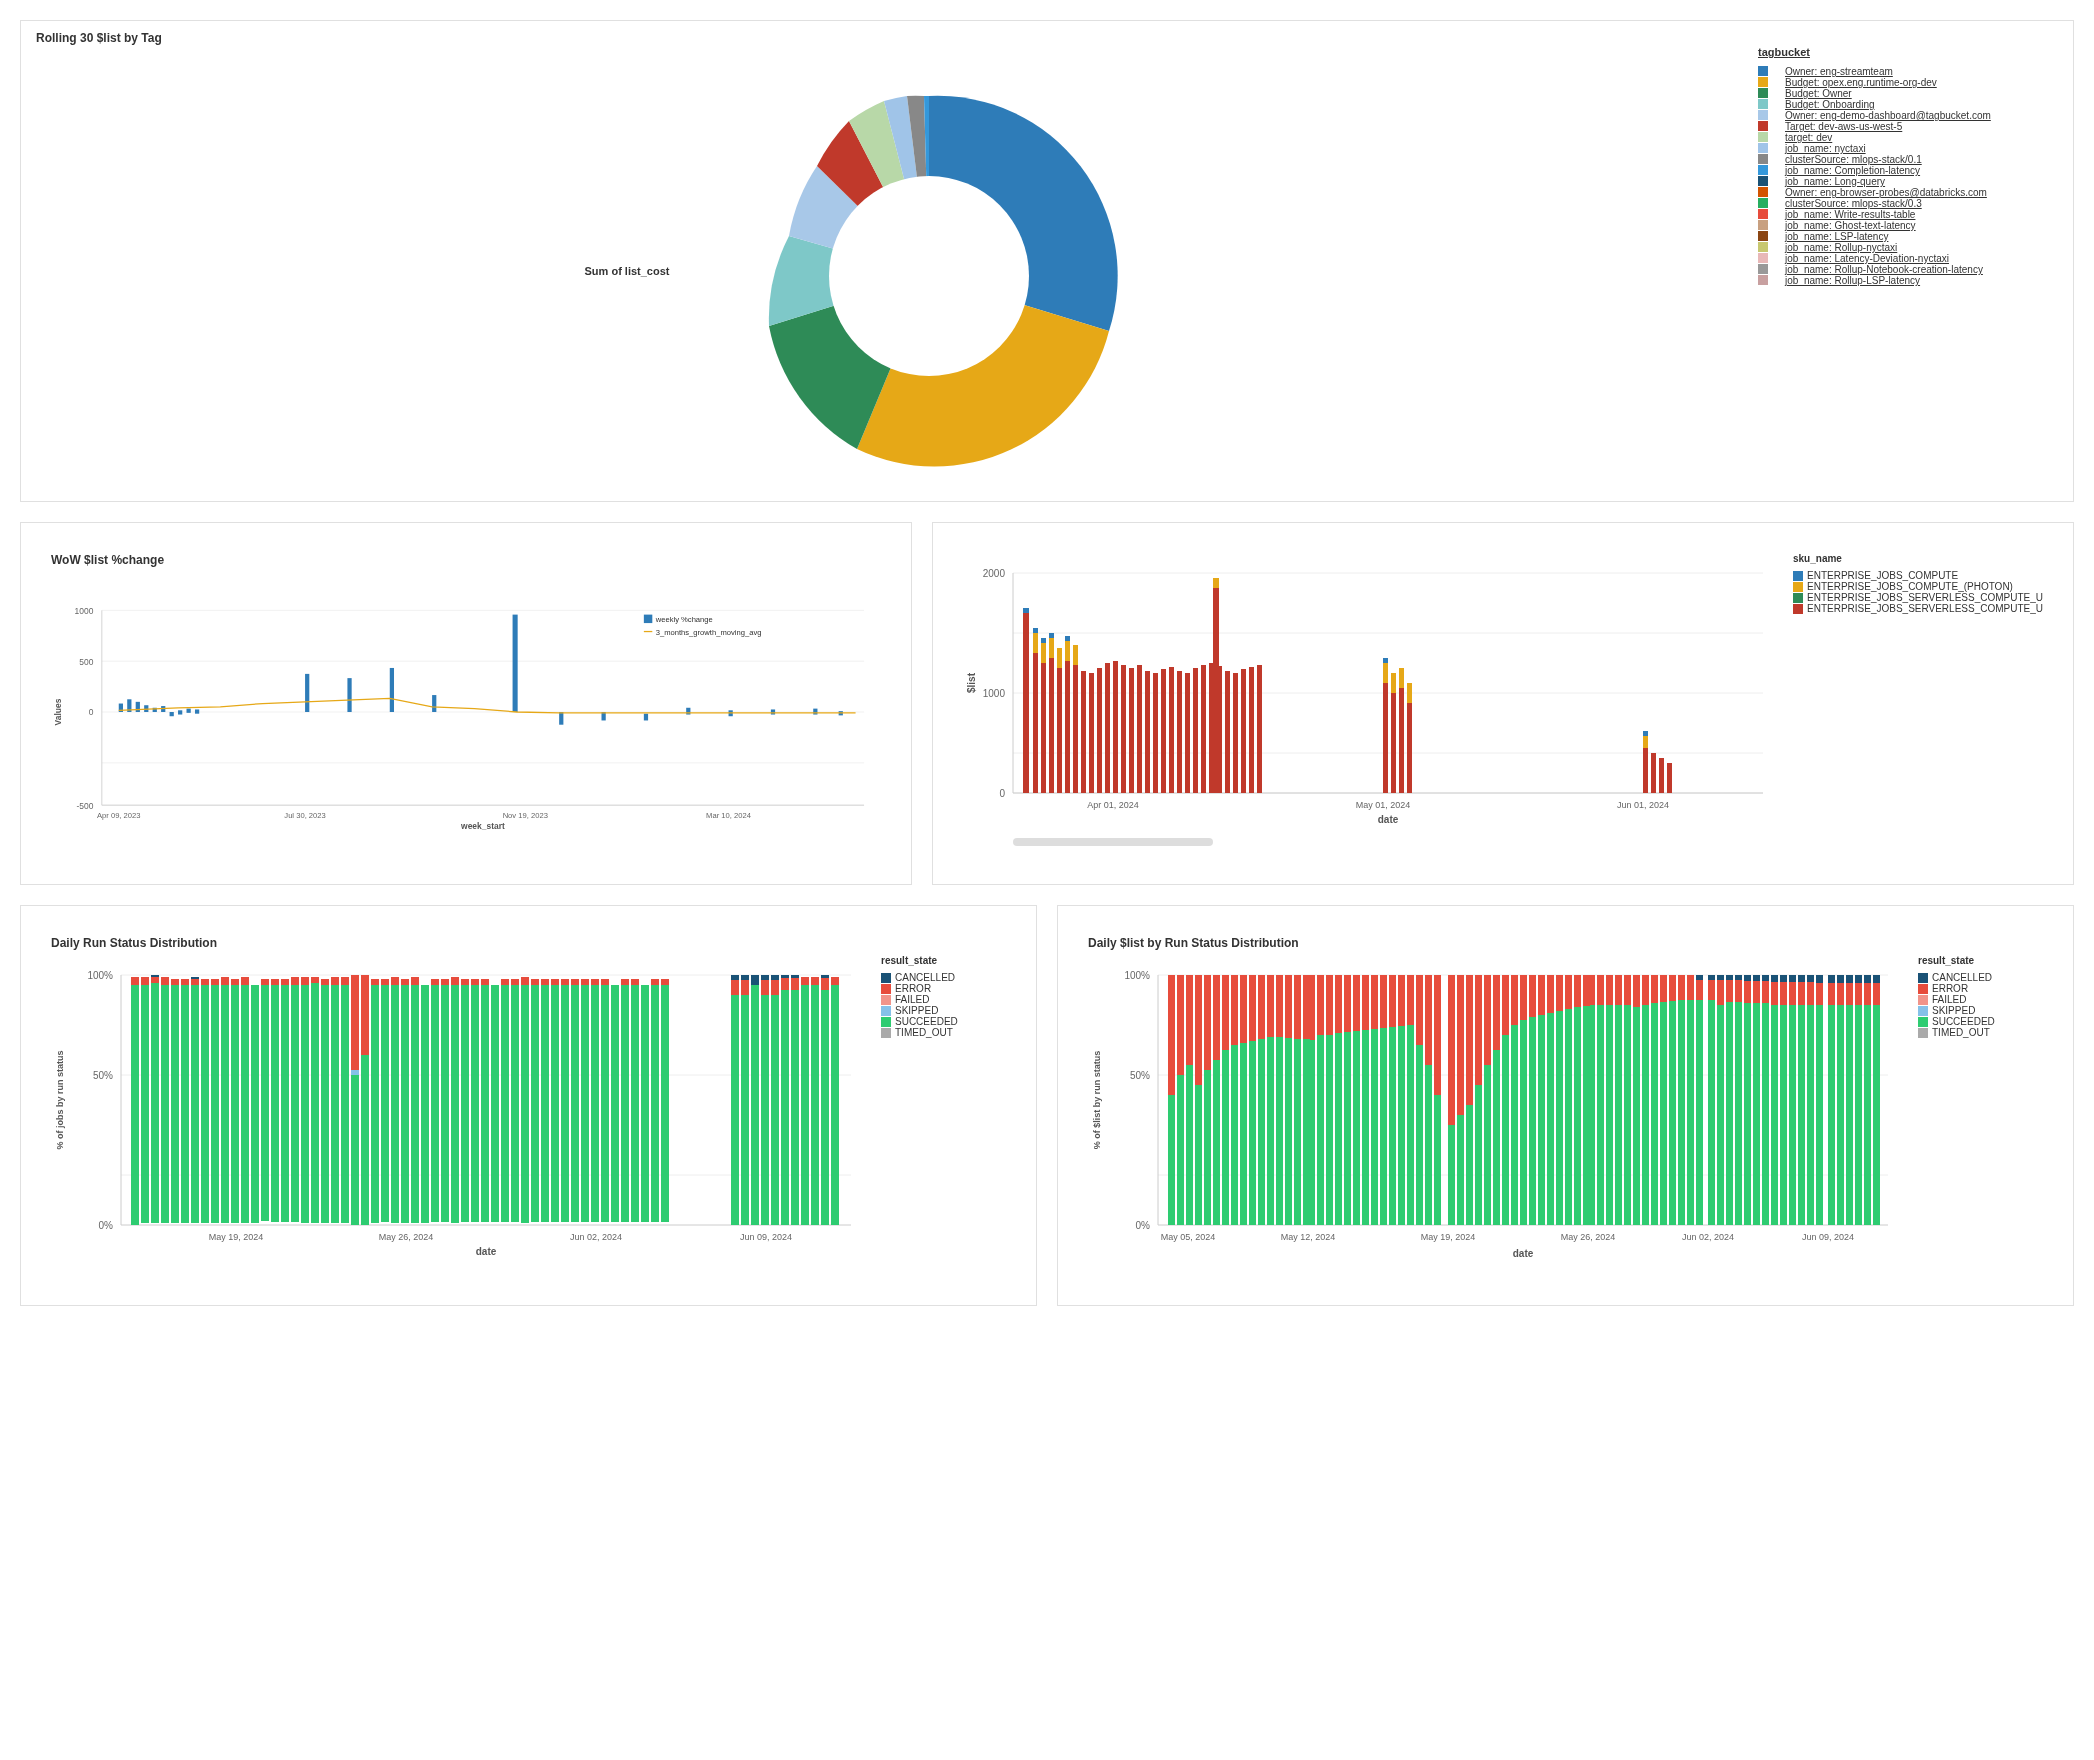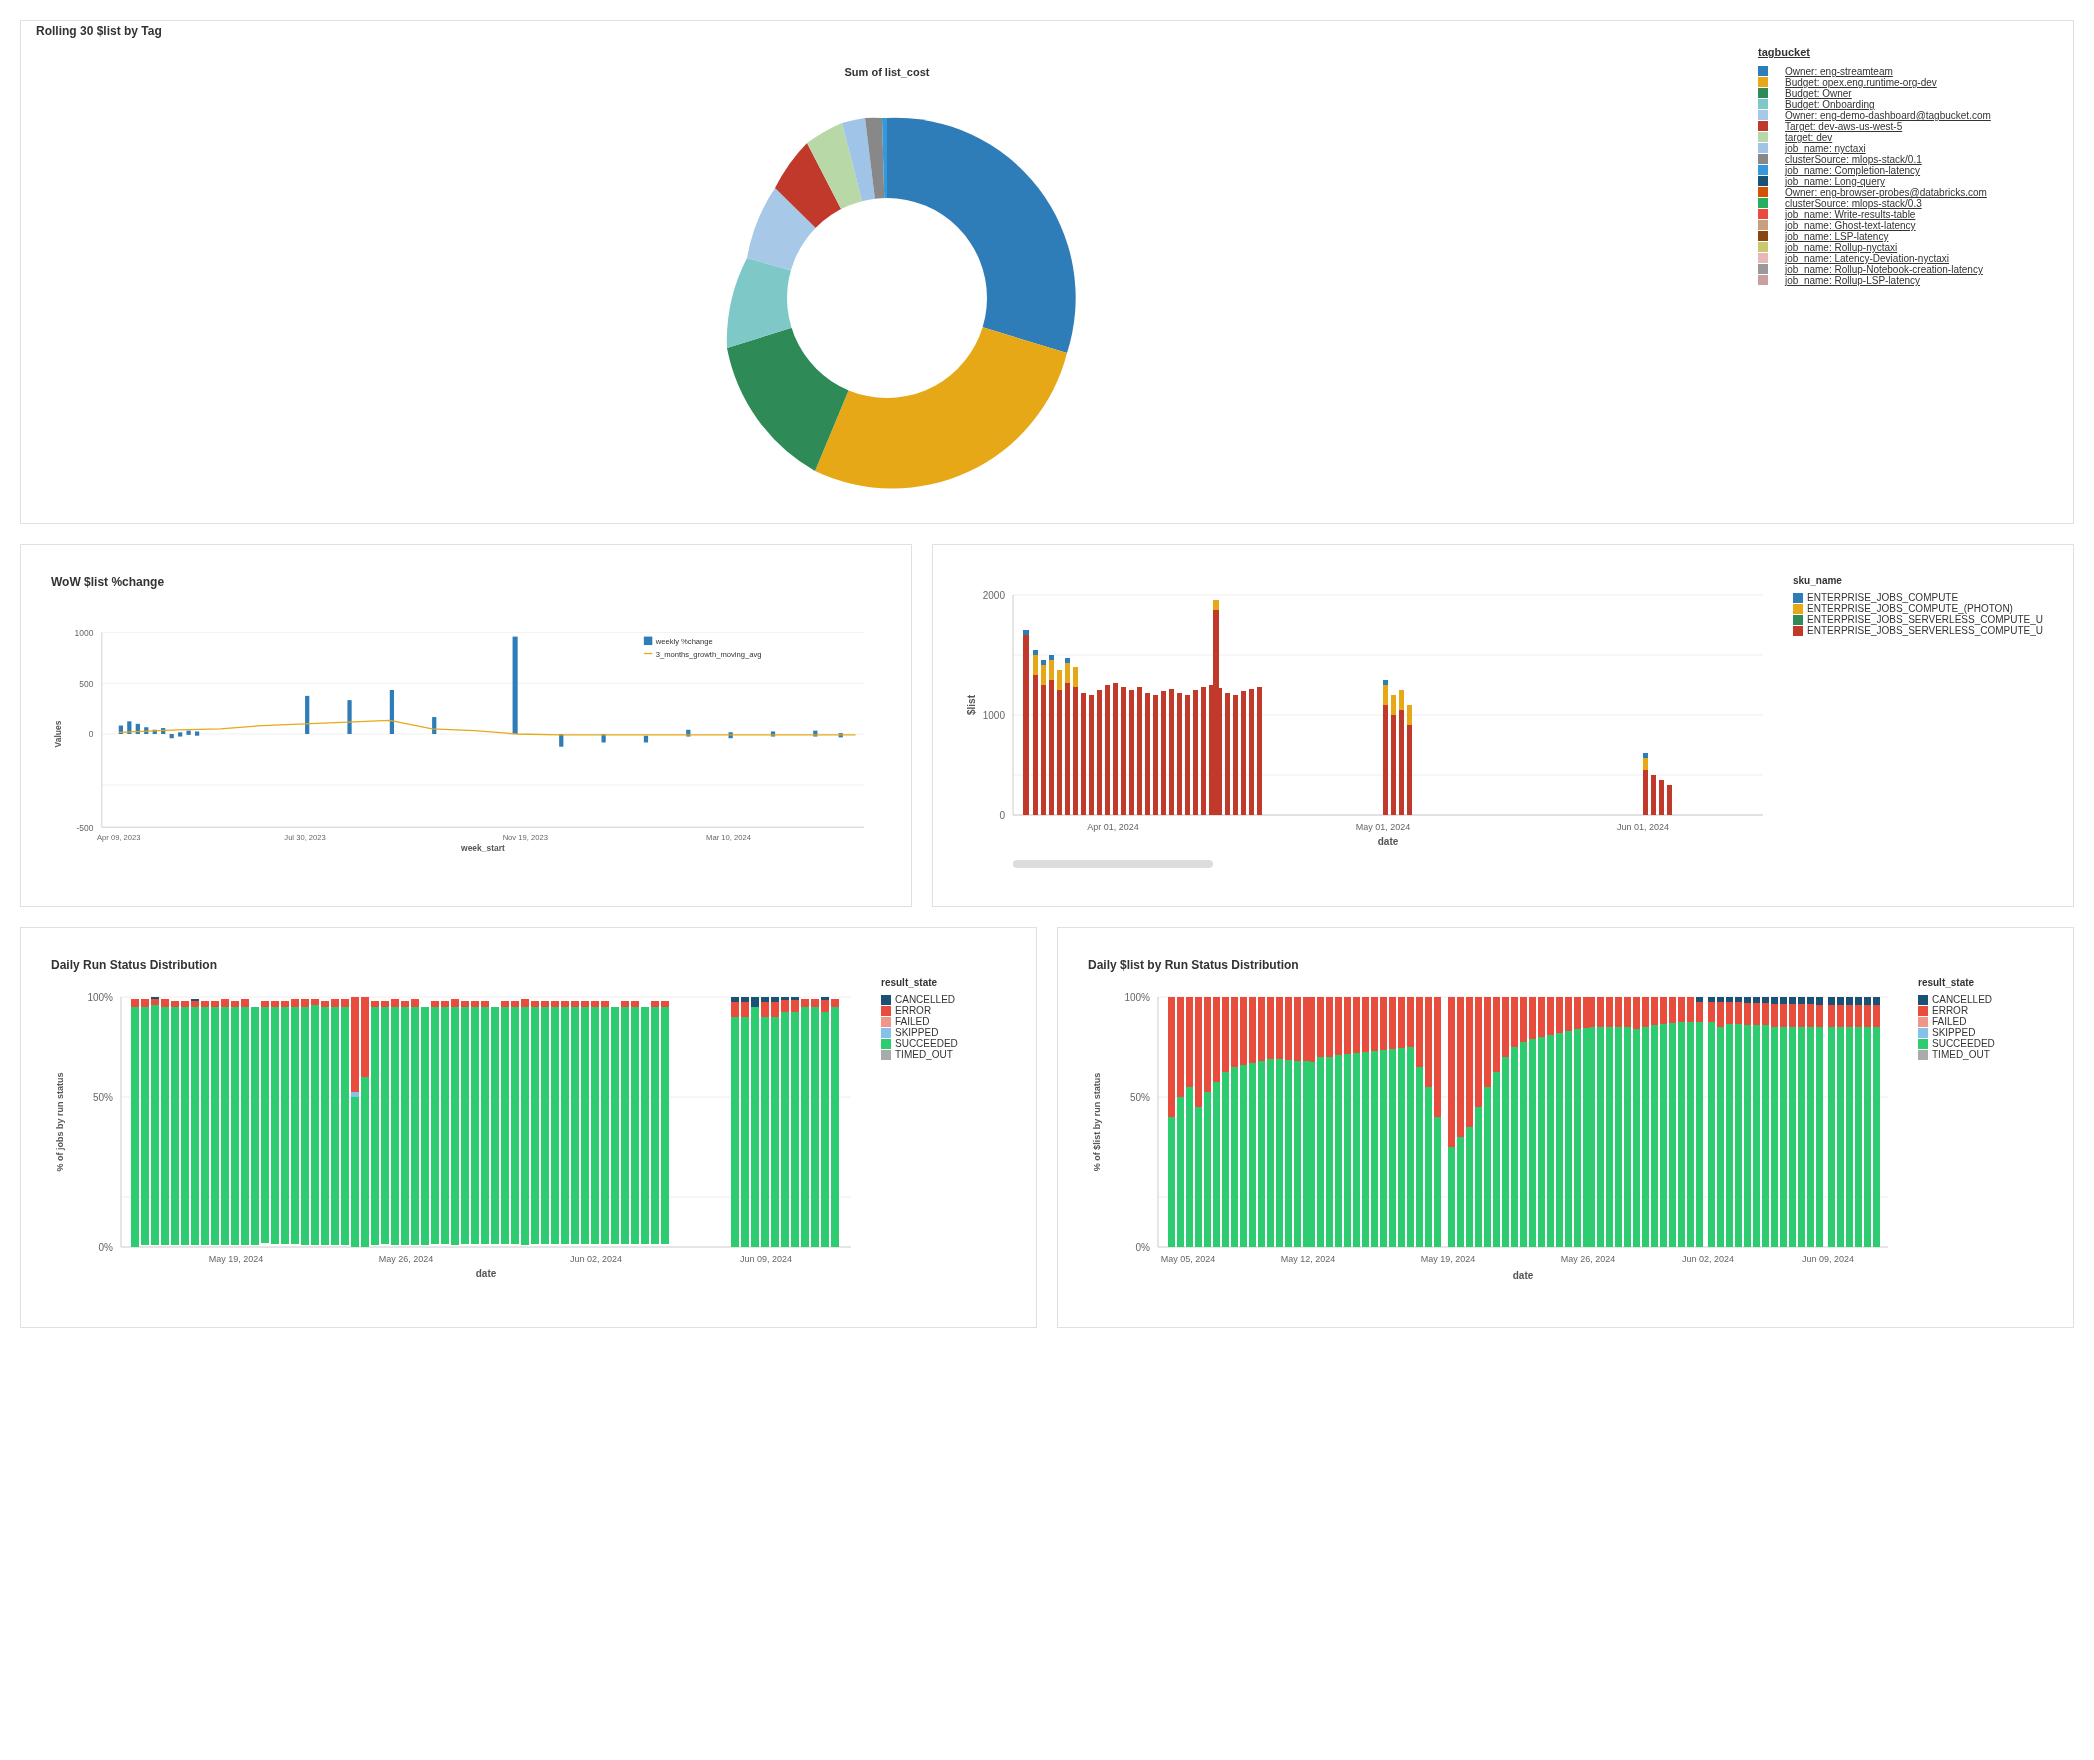--- a/index.html
+++ b/index.html
@@ -21,29 +21,29 @@
       display: flex;
       width: 100%;
       border: 1px solid #e0e0e0;
       padding: 15px;
       position: relative;
     }
     .chart-title {
       font-size: 12px;
       font-weight: bold;
       position: absolute;
-      top: 3px;
+      top: 10px;
       left: 15px;
     }
     .donut-area {
       display: flex;
       align-items: center;
       justify-content: center;
       flex: 1;
-      flex-direction: column;
+      flex-direction: row;
       padding-top: 30px;
     }
     .donut-subtitle {
       font-size: 11px;
       font-weight: bold;
       margin-bottom: 10px;
     }
     .legend-area {
       min-width: 320px;
       padding: 10px 20px;

